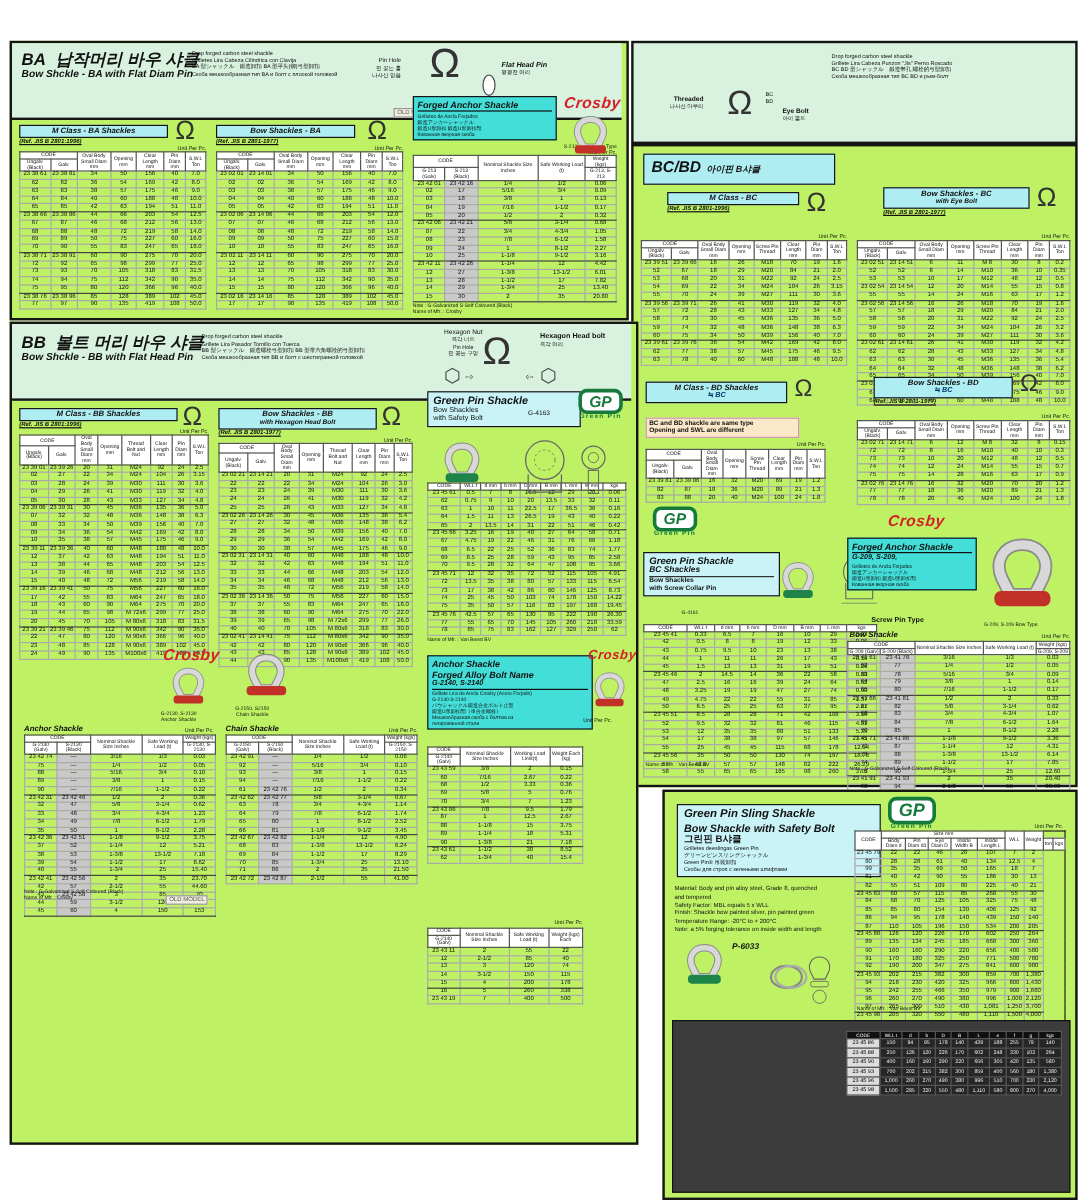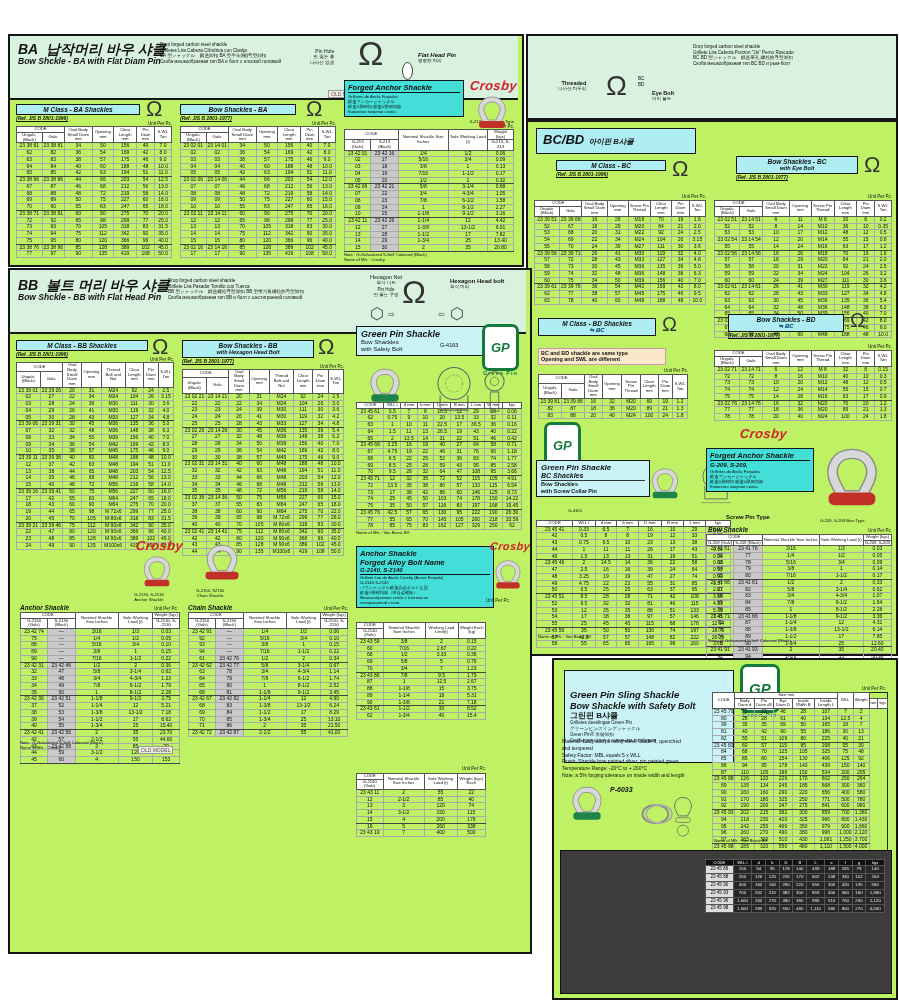--- a/index.html
+++ b/index.html
@@ -17,21 +17,21 @@
   .cyan .t{font-weight:bold;font-style:italic;font-size:7.5px;border-bottom:1px solid #111;margin-bottom:1px;}
   .cyan .d div{font-size:4.2px;}
   .ref{font-size:5px;font-weight:bold;font-style:italic;text-decoration:underline;}
   .unit{font-size:4.5px;text-align:right;}
   .note{font-size:4.2px;line-height:1.3;}
   .lbl{font-weight:bold;font-style:italic;font-size:6.5px;}
   .omega{color:#333;line-height:1;font-weight:normal;}
   .crosby{color:#d42027;font-weight:bold;font-style:italic;letter-spacing:.4px;font-size:13px;transform:skewX(-6deg);}
   .oldmodel{font-size:5px;background:#f2ede2;border:1px solid #999;padding:0 2px;color:#555;}
   .gplogo{text-align:center;line-height:1;}
-  .gplogo .gpbox{display:inline-block;background:#fff;border:3px solid #157a3c;border-radius:7px;color:#157a3c;font-weight:bold;font-size:13px;padding:14px 6px;font-style:italic;}
+  .gplogo .gpbox{display:inline-block;background:#fff;border:3px solid #157a3c;border-radius:7px;color:#157a3c;font-weight:bold;font-size:13px;padding:1px 6px;font-style:italic;}
   .gplogo .gpsub{font-size:5.5px;color:#157a3c;font-weight:bold;letter-spacing:1px;}
   .dt table{border-collapse:collapse;width:100%;}
   .dt th{border:1px solid #555;font-weight:normal;font-size:4.2px;padding:0 1px;text-align:center;line-height:1.1;background:#fff;}
   .dt td{border:1px solid #aaa;font-size:5px;padding:0 1px;text-align:center;line-height:1.15;white-space:nowrap;}
   .dt thead{border-bottom:1.5px solid #222;}
   .dt table{border:1.2px solid #222;}
   .dt tbody tr:nth-child(5n) td{border-bottom:1px solid #444;}
   .shade2 tbody td:nth-child(2){background:#c9c9c9;}
   .darkbox{background:#3c3c3c;border:1px solid #111;}
   .darkt table{border-collapse:collapse;width:100%;border:1px solid #000;}
@@ -2849,21 +2849,21 @@
               <td>7</td>
               <td>400</td>
               <td>500</td>
             </tr>
           </tbody>
         </table>
       </div>
   </div>
 
   <div class="abs obox" style="left:552px;top:658px;width:342px;height:338px;">
-    <div class="abs tb" style="left:10px;top:10px;width:158px;text-align:left;padding:19px 5px;background:#c9f3f7;">
+    <div class="abs tb" style="left:10px;top:10px;width:158px;text-align:left;padding:3px 5px;background:#c9f3f7;">
       <div style="font-size:9.5px;">Green Pin Sling Shackle</div>
       <div style="font-size:9px;">Bow Shackle with Safety Bolt</div>
       <div style="font-size:8px;font-style:normal;">그린핀 B샤클</div>
       <div class="desc" style="font-weight:normal;font-style:normal;">
           <div>Grilletes deeslingas Green Pin</div>
           <div>グリーンピンスリングシャックル</div>
           <div>Green Pin® 吊裝卸扣</div>
           <div>Скобы для строп с зелеными штифтами</div>
         </div>
     </div>

